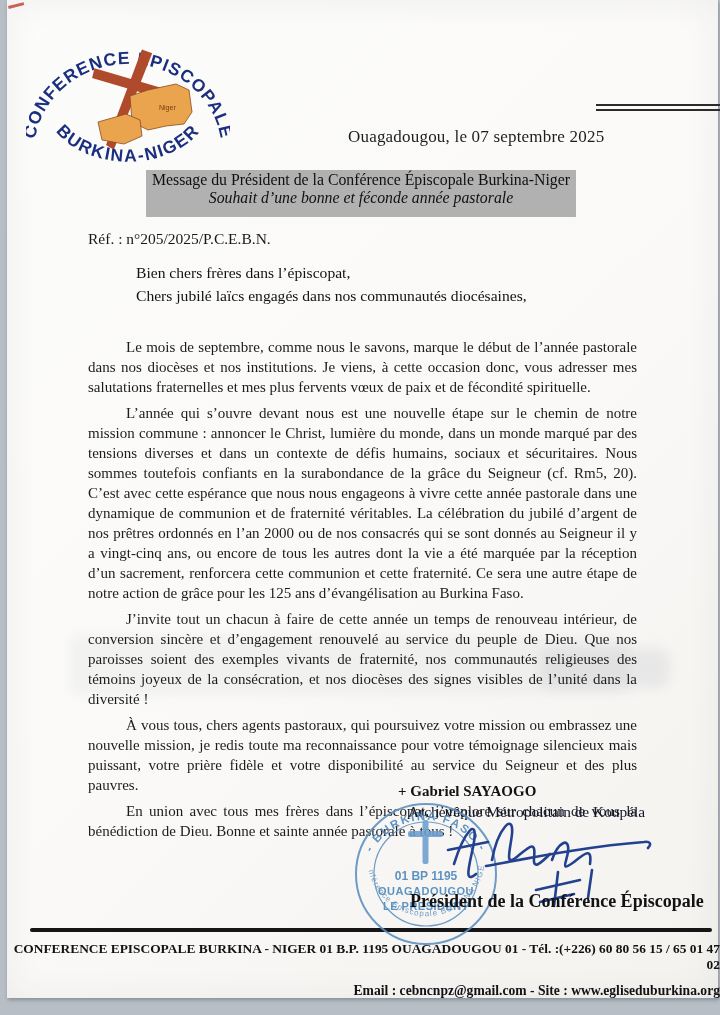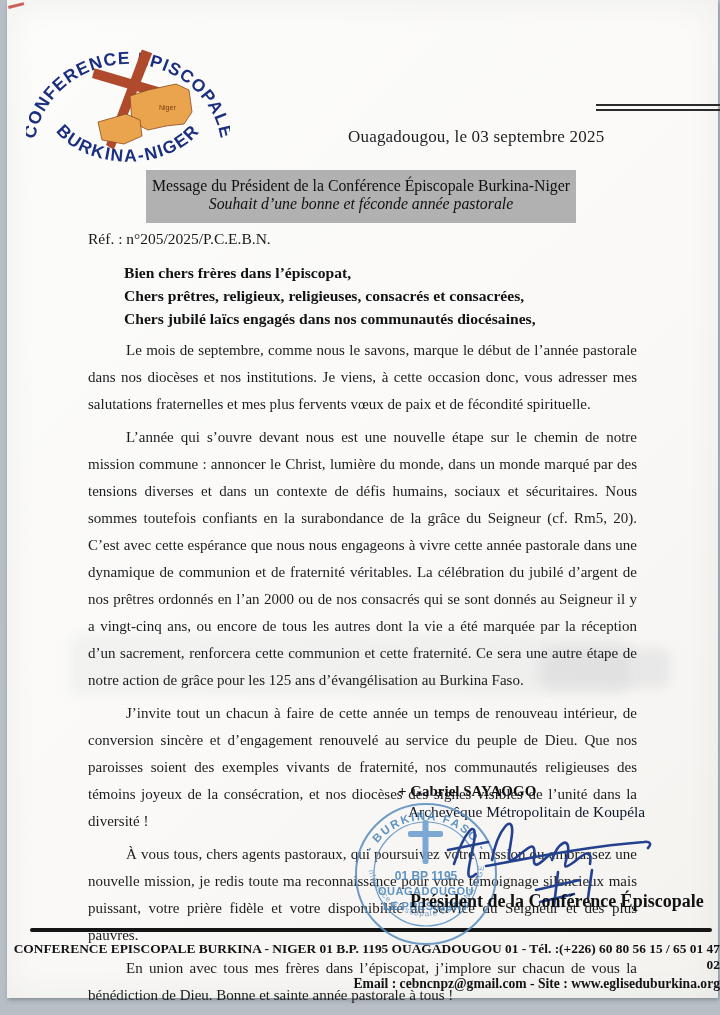--- a/index.html
+++ b/index.html
@@ -20,40 +20,40 @@
     border-top:3px solid #c23b30;transform:rotate(-14deg);opacity:.8;
   }
   .header-rule{position:absolute;left:596px;top:104px;width:124px;border-top:2px solid #2b2b2b;}
   .header-rule.second{top:109px;}
   .date-line{
     position:absolute;left:348px;top:127px;
     font-size:17px;color:#1d1d1f;letter-spacing:.2px;white-space:nowrap;
   }
   .subject-box{
     position:absolute;left:146px;top:170px;width:430px;height:46px;
-    padding-top:7px;text-align:center;color:#101012;
+    padding-top:1px;text-align:center;color:#101012;
   }
   .subject-line1{font-size:15.8px;}
   .subject-line2{font-size:15.8px;font-style:italic;margin-top:0;}
   .reference-line{position:absolute;left:88px;top:230px;font-size:15.5px;color:#18181a;}
-  .salutations{position:absolute;left:124px;top:261px;font-size:15.6px;font-weight:bold;color:#121214;line-height:23px;}
+  .salutations{position:absolute;left:136px;top:261px;font-size:15.6px;font-weight:normal;color:#121214;line-height:23px;}
   .body-text{
     position:absolute;left:88px;top:337px;width:549px;
-    font-size:15px;line-height:27px;color:#1c1c1e;text-align:justify;
+    font-size:15px;line-height:20px;color:#1c1c1e;text-align:justify;
   }
   .body-text p{margin:0 0 6px 0;text-indent:38px;}
   .sig-name{position:absolute;left:398px;top:783px;font-size:15px;font-weight:bold;color:#121214;white-space:nowrap;}
   .sig-title{position:absolute;left:408px;top:803px;font-size:15.4px;color:#0f172a;white-space:nowrap;}
   .role-line{position:absolute;left:410px;top:891px;font-size:18px;font-weight:bold;color:#121214;white-space:nowrap;z-index:6;}
   .stamp{position:absolute;left:350px;top:798px;width:152px;height:152px;opacity:.88;z-index:4;}
   .scrawl{position:absolute;left:440px;top:802px;width:230px;height:110px;z-index:5;}
   .footer-rule{position:absolute;left:30px;top:928px;width:682px;height:4px;background:#151515;border-radius:2px;}
   .footer{position:absolute;left:0;top:941px;width:720px;text-align:right;color:#121214;font-weight:bold;}
   .footer-line1{font-size:13.4px;}
-  .footer-line2{font-size:13.6px;margin-top:3px;}
+  .footer-line2{font-size:13.6px;margin-top:10px;}
   .footer-line3{font-size:16px;margin-top:20px;letter-spacing:.3px;}
   .logo{position:absolute;left:26px;top:20px;width:204px;height:152px;}
 </style>
 </head>
 <body>
 
 <div class="scan">
   <div class="paper"></div>
 
   <div class="bleed" style="left:70px;top:635px;width:560px;height:60px;"></div>
@@ -79,32 +79,31 @@
       <text x="133" y="90" font-family="Liberation Sans, sans-serif" font-size="7" fill="#7a3c12">Niger</text>
     </g>
     <text font-family="Liberation Sans, sans-serif" font-size="17.5" font-weight="bold" fill="#1b2f80" letter-spacing="1.5">
       <textPath href="#arcBottom" startOffset="50%" text-anchor="middle">BURKINA-NIGER</textPath>
     </text>
   </svg>
 
   <div class="header-rule"></div>
   <div class="header-rule second"></div>
 
-  <div class="date-line">Ouagadougou, le 03 septembre 2025</div>
+  <div class="date-line">Ouagadougou, le 07 septembre 2025</div>
 
   <div class="subject-box" style="background:#b1b1b1;">
     <div class="subject-line1">Message du Président de la Conférence Épiscopale Burkina-Niger</div>
     <div class="subject-line2">Souhait d’une bonne et féconde année pastorale</div>
   </div>
 
   <div class="reference-line">Réf. : n°205/2025/P.C.E.B.N.</div>
 
   <div class="salutations">
     <div>Bien chers frères dans l’épiscopat,</div>
-    <div>Chers prêtres, religieux, religieuses, consacrés et consacrées,</div>
     <div>Chers jubilé laïcs engagés dans nos communautés diocésaines,</div>
   </div>
 
   <div class="body-text">
     <p>Le mois de septembre, comme nous le savons, marque le début de l’année pastorale dans nos diocèses et nos institutions. Je viens, à cette occasion donc, vous adresser mes salutations fraternelles et mes plus fervents vœux de paix et de fécondité spirituelle.</p>
     <p>L’année qui s’ouvre devant nous est une nouvelle étape sur le chemin de notre mission commune : annoncer le Christ, lumière du monde, dans un monde marqué par des tensions diverses et dans un contexte de défis humains, sociaux et sécuritaires. Nous sommes toutefois confiants en la surabondance de la grâce du Seigneur (cf. Rm5, 20). C’est avec cette espérance que nous nous engageons à vivre cette année pastorale dans une dynamique de communion et de fraternité véritables. La célébration du jubilé d’argent de nos prêtres ordonnés en l’an 2000 ou de nos consacrés qui se sont donnés au Seigneur il y a vingt-cinq ans, ou encore de tous les autres dont la vie a été marquée par la réception d’un sacrement, renforcera cette communion et cette fraternité. Ce sera une autre étape de notre action de grâce pour les 125 ans d’évangélisation au Burkina Faso.</p>
     <p>J’invite tout un chacun à faire de cette année un temps de renouveau intérieur, de conversion sincère et d’engagement renouvelé au service du peuple de Dieu. Que nos paroisses soient des exemples vivants de fraternité, nos communautés religieuses des témoins joyeux de la consécration, et nos diocèses des signes visibles de l’unité dans la diversité !</p>
     <p>À vous tous, chers agents pastoraux, qui poursuivez votre mission ou embrassez une nouvelle mission, je redis toute ma reconnaissance pour votre témoignage silencieux mais puissant, votre prière fidèle et votre disponibilité au service du Seigneur et des plus pauvres.</p>
     <p>En union avec tous mes frères dans l’épiscopat, j’implore sur chacun de vous la bénédiction de Dieu. Bonne et sainte année pastorale à tous !</p>
   </div>

